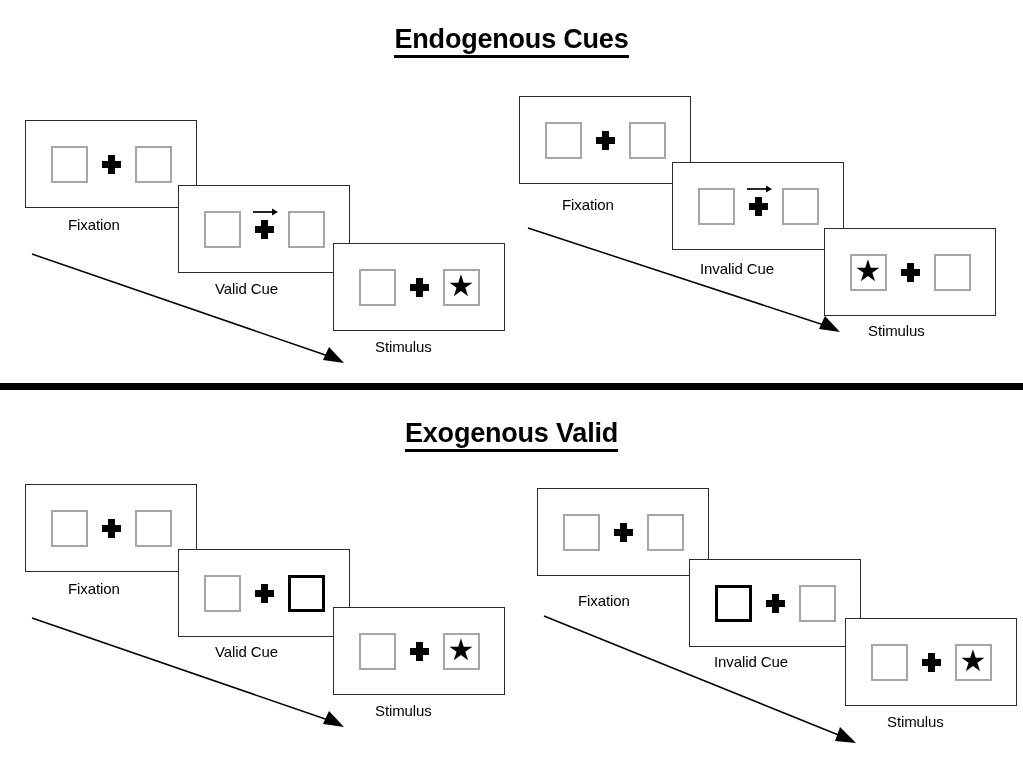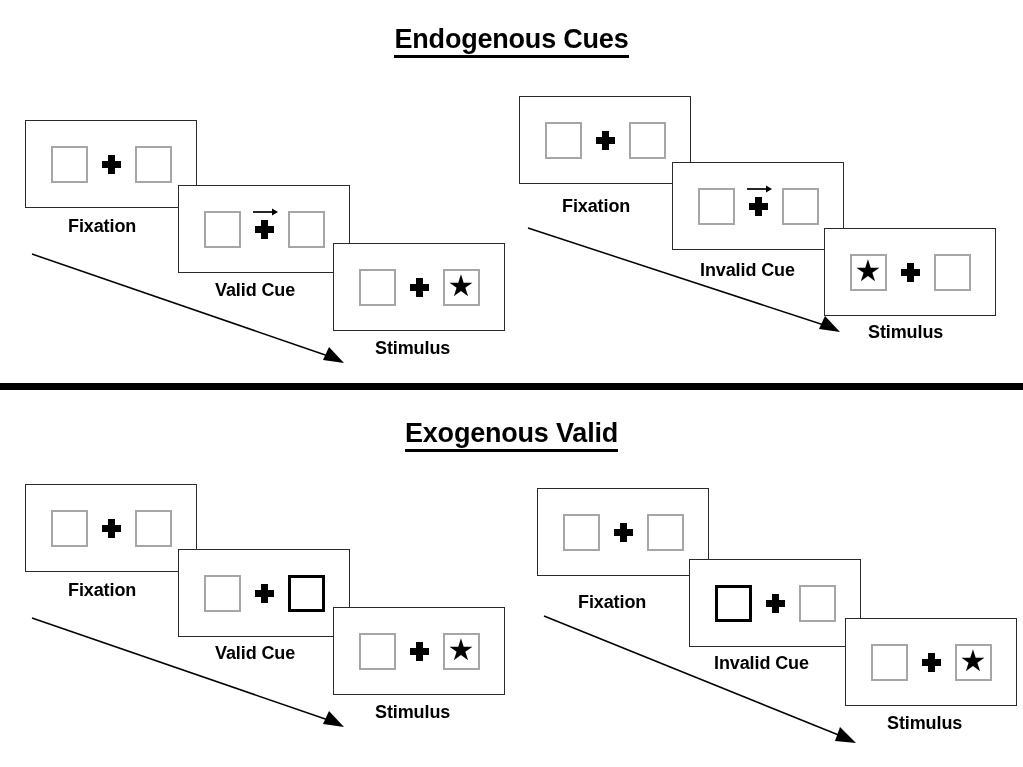--- a/index.html
+++ b/index.html
@@ -107,22 +107,22 @@
     position: absolute;
     left: -2px;
     top: -13px;
     width: 25px;
     height: 10px;
   }
 
   
   .stage-label {
     position: absolute;
-    font-size: 18px;
-    font-weight: bold;
+    font-size: 15px;
+    font-weight: normal;
     white-space: nowrap;
     z-index: 3;
     letter-spacing: -0.1px;
     text-align: center;
   }
 
   
   .flow-arrow {
     position: absolute;
     z-index: 1;

